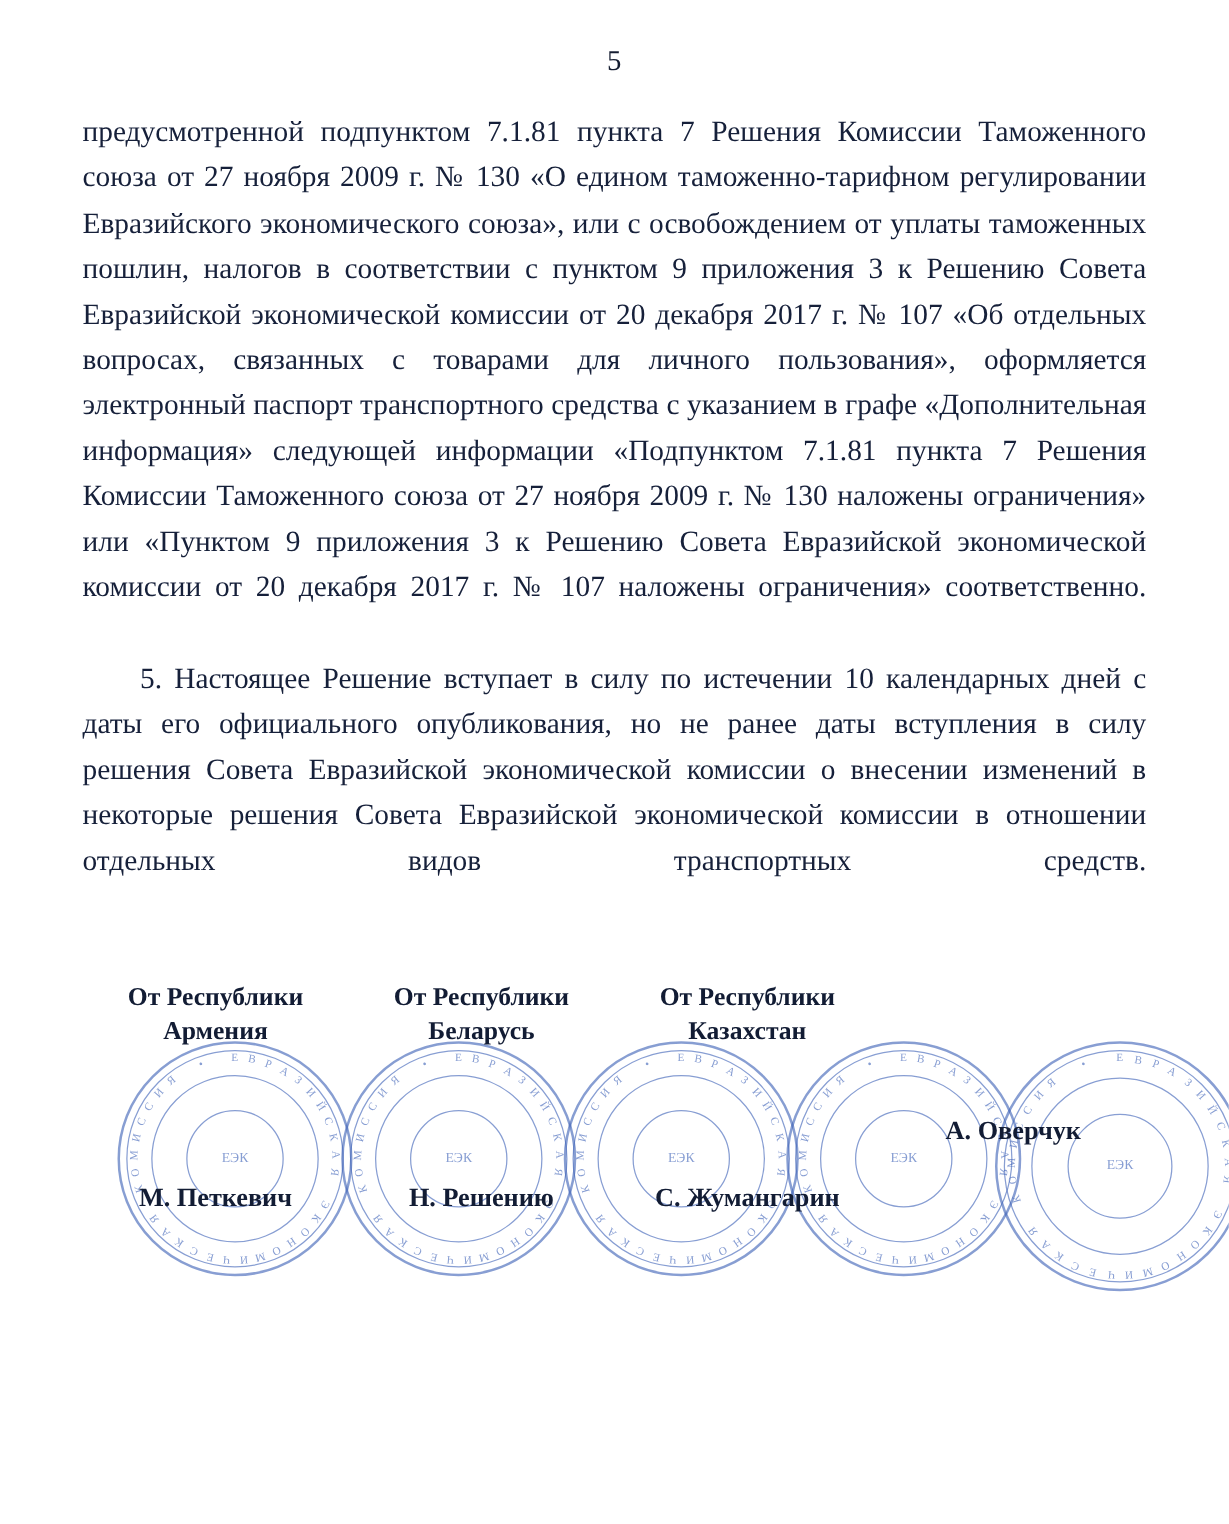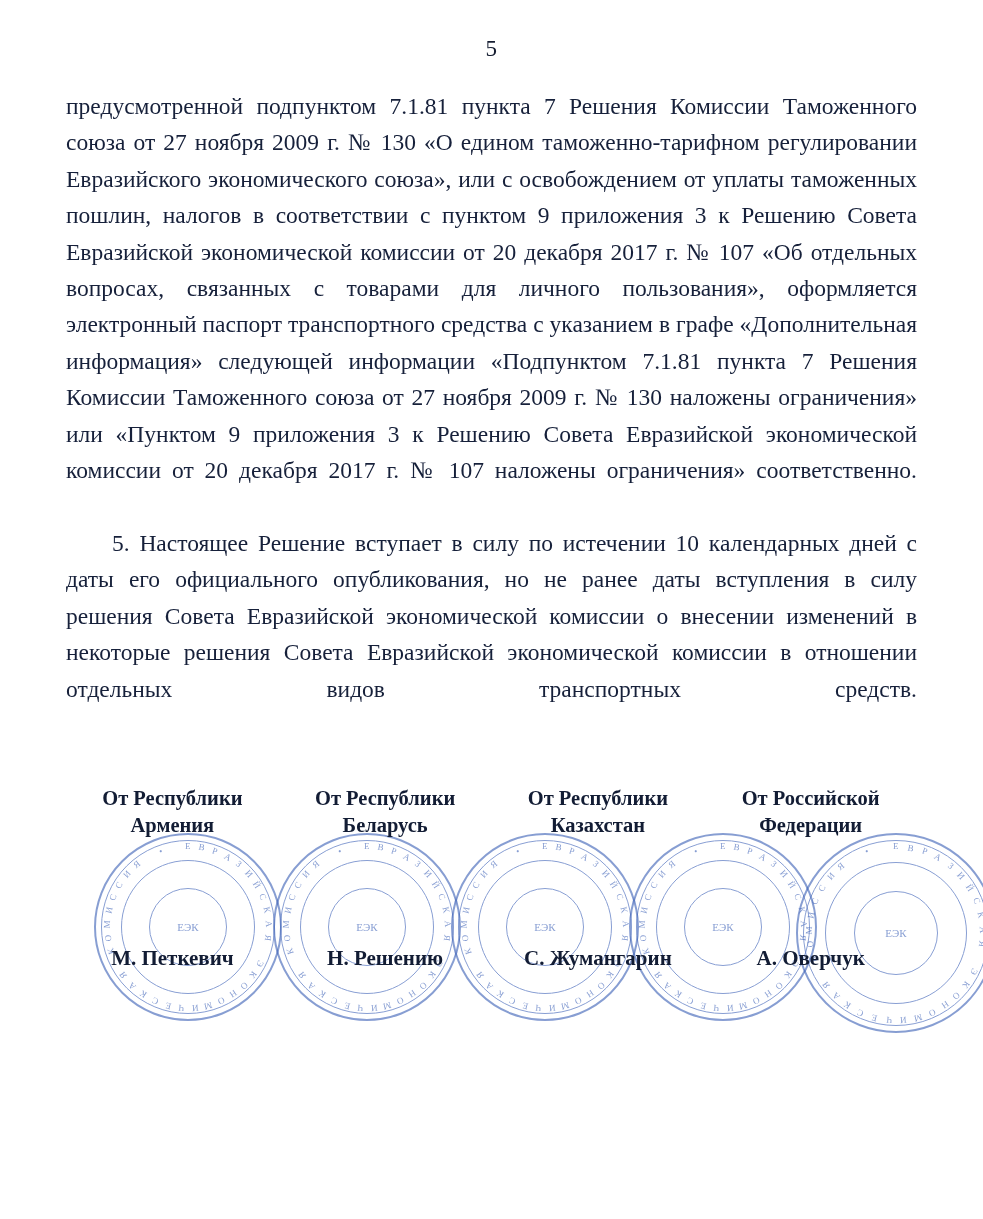--- a/index.html
+++ b/index.html
@@ -398,20 +398,18 @@
     </div>
 
     <div class="signer">
       <div class="org">От Республики
 Казахстан</div>
       <div class="name">С. Жумангарин</div>
     </div>
 
 
     <div class="signer">
-      <div class="org">От Российской
-Федерации</div>
       <div class="name">А. Оверчук</div>
     </div>
 
   </div>
 
 </div>
 
 </body></html>

